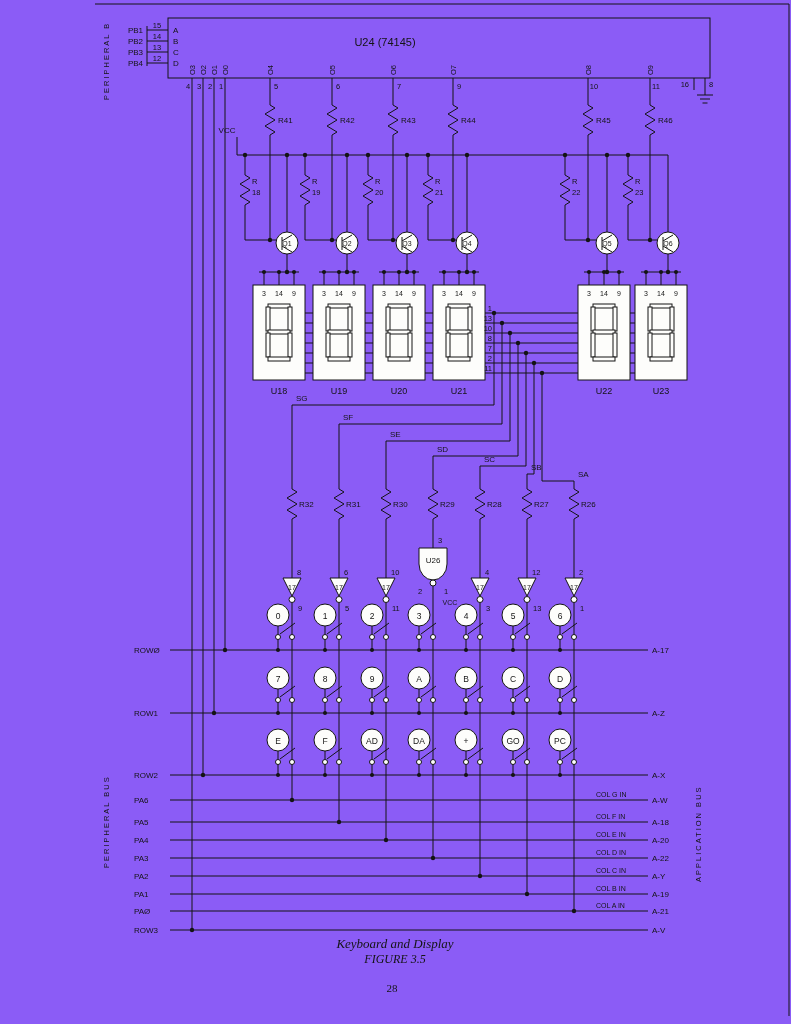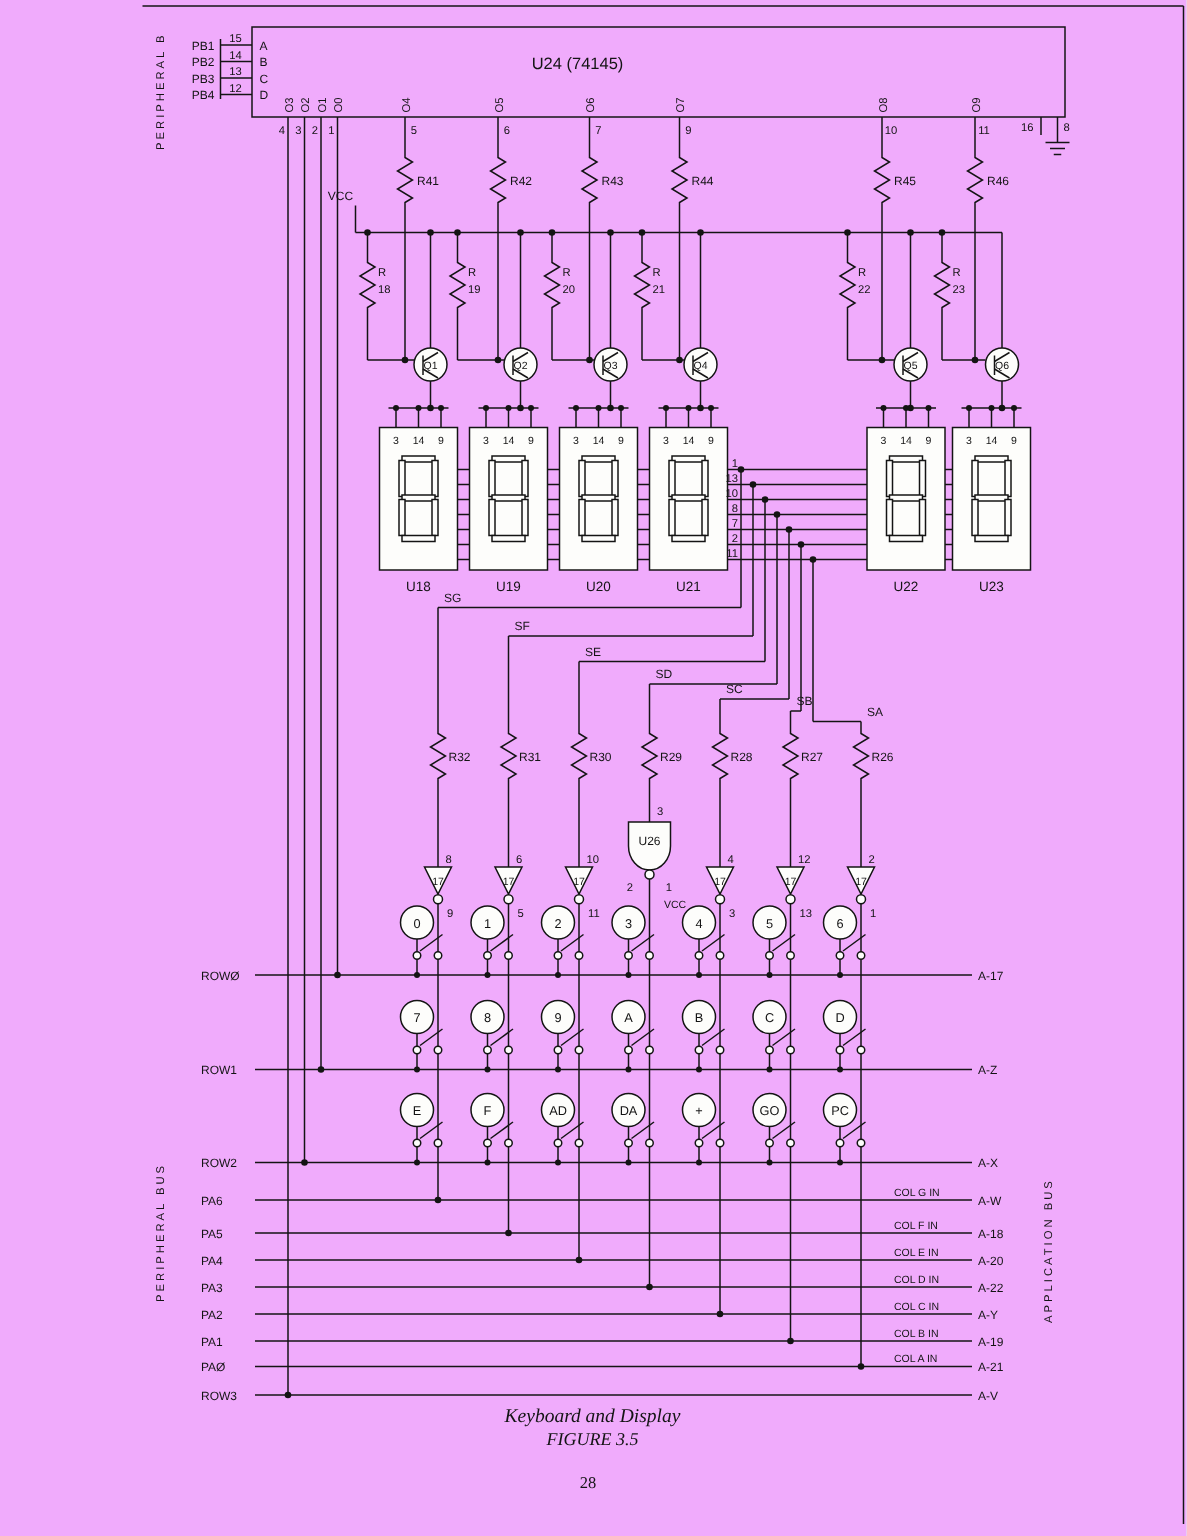--- a/index.html
+++ b/index.html
@@ -1,16 +1,16 @@
 <!DOCTYPE html>
 <html><head>
 <meta charset="utf-8">
 <style>
   html,body{margin:0;padding:0;background:#e8e8e4;}
-  .page{width:791px;height:1024px;background:#f0abfc;margin:0 auto;position:relative;}
+  .page{width:791px;height:1024px;background:#8b5cf6;margin:0 auto;position:relative;}
   svg text{font-family:"Liberation Sans","DejaVu Sans",sans-serif;fill:#141414;}
   .t7{font-size:7px}.t75{font-size:7.5px}.t8{font-size:8px}.t85{font-size:8.5px}
   .t9{font-size:9px}.t11{font-size:11px}.t12{font-size:12px}.t13{font-size:13px}
   .tm{text-anchor:middle}.te{text-anchor:end}
   .w{stroke:#141414;stroke-width:1;fill:none}
   .wf{fill:#fdfdfb;stroke:#141414;stroke-width:1}
   .oc{fill:#fdfdfb;stroke:#141414;stroke-width:1}
   .d{fill:#141414;stroke:none}
   .vert{letter-spacing:2px}
   .cap{font-family:"Liberation Serif","DejaVu Serif",serif;font-style:italic}

